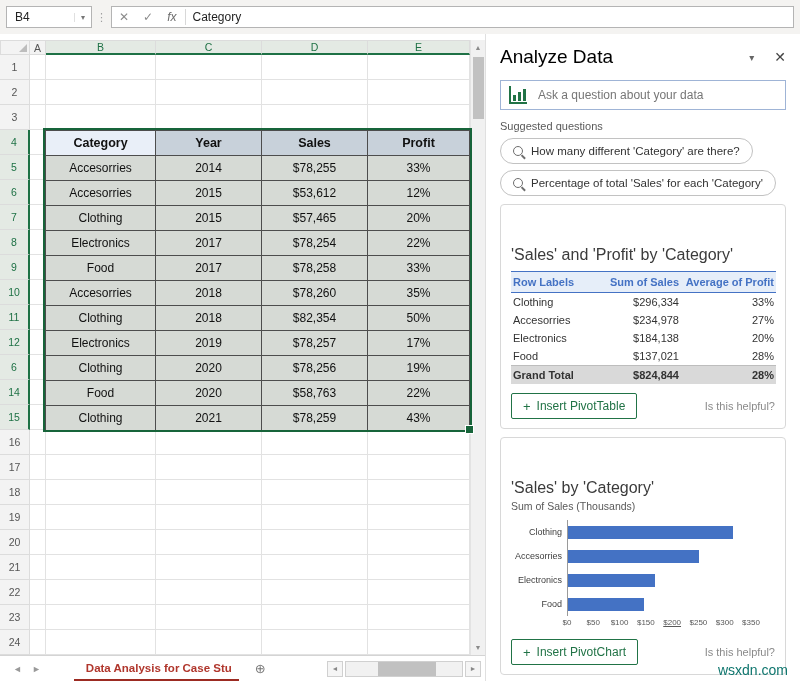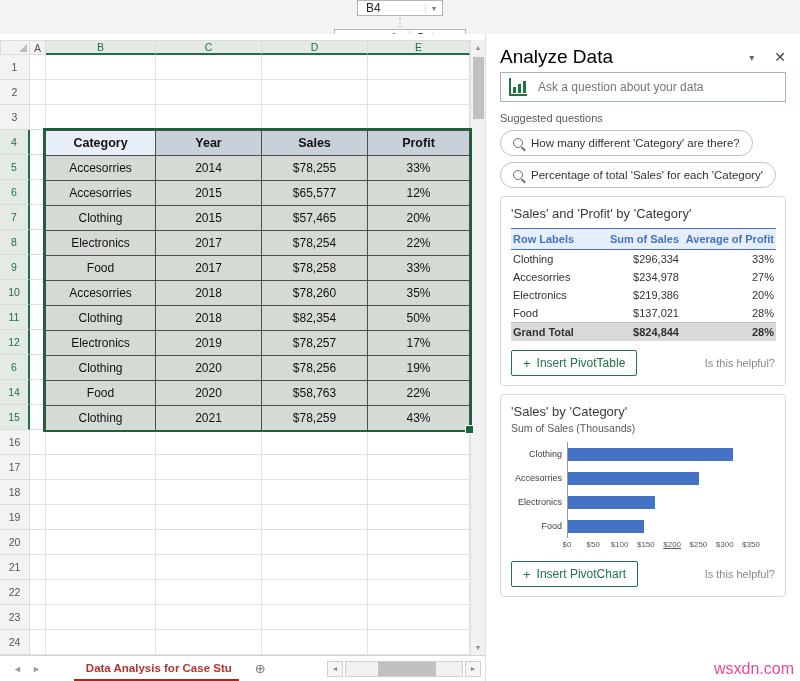--- a/index.html
+++ b/index.html
@@ -1,20 +1,20 @@
 <!DOCTYPE html>
 <html><head>
 <meta charset="utf-8">
 <style>
   html,body{margin:0;padding:0;}
   body{width:800px;height:681px;overflow:hidden;background:#fff;font-family:"Liberation Sans","DejaVu Sans",sans-serif;}
   .app{position:relative;width:800px;height:681px;background:#fff;}
 
   
-  .formula-strip{height:34px;background:#f4f3f1;display:flex;align-items:center;padding:0 6px;box-sizing:border-box;flex-direction:column;}
+  .formula-strip{height:34px;background:#f4f3f1;display:flex;align-items:center;padding:0 6px;box-sizing:border-box;}
   .name-box{width:86px;height:22px;background:#fff;border:1px solid #b4b4b4;display:flex;align-items:center;font-size:12px;color:#222;padding-left:8px;box-sizing:border-box;}
   .name-dd{margin-left:auto;width:16px;text-align:center;color:#777;font-size:8px;border-left:1px solid #e0e0e0;}
   .drag-dots{color:#a0a0a0;font-size:11px;margin:0 4px;}
   .formula-box{flex:1;height:22px;background:#fff;border:1px solid #b4b4b4;display:flex;align-items:center;box-sizing:border-box;}
   .fx-btn{color:#8b8b8b;font-size:12px;padding:0 7px;}
   .fx-fx{font-style:italic;color:#6d6d6d;}
   .formula-div{width:1px;height:16px;background:#d8d8d8;margin:0 6px 0 2px;}
   .formula-text{font-size:12px;color:#1f1f1f;}
 
   
@@ -72,59 +72,59 @@
   .h-arrow{width:16px;height:16px;border:1px solid #d0d0d0;background:#f5f5f5;color:#888;font-size:7px;display:flex;align-items:center;justify-content:center;box-sizing:border-box;}
   .h-track{width:118px;height:16px;border:1px solid #d0d0d0;background:#f1f1f1;position:relative;margin:0 2px;box-sizing:border-box;}
   .h-thumb{position:absolute;left:32px;top:0;width:58px;height:14px;background:#c1c1c1;}
 
   
   .panel{width:315px;height:647px;background:#fff;border-left:1px solid #e0e0e0;padding:10px 14px;box-sizing:border-box;overflow:hidden;}
   .panel-header{display:flex;align-items:center;margin-top:2px;}
   .panel-title{color:#000000;font-size:19px;flex:1;}
   .panel-dd{color:#666;font-size:10px;margin-right:20px;}
   .panel-close{color:#444;font-size:14px;}
-  .searchbox{margin-top:4px;height:30px;border:1px solid #9fb4d6;display:flex;align-items:center;gap:9px;padding:0 8px;box-sizing:border-box;}
+  .searchbox{margin-top:12px;height:30px;border:1px solid #9fb4d6;display:flex;align-items:center;gap:9px;padding:0 8px;box-sizing:border-box;}
   .ideas-icon{display:flex;align-items:flex-end;gap:2px;height:15px;border-left:2px solid #217346;border-bottom:2px solid #217346;padding:0 1px 1px 2px;}
   .ideas-icon i{display:block;width:3px;background:#217346;}
   .ideas-icon i:nth-child(1){height:6px;}
   .ideas-icon i:nth-child(2){height:9px;}
   .ideas-icon i:nth-child(3){height:12px;}
   .search-input{border:none;outline:none;flex:1;font-size:12px;color:#333;font-family:inherit;background:transparent;}
   .search-input::placeholder{color:#767676;}
   .sq-label{margin-top:10px;font-size:11px;color:#595959;}
   .pill{margin-top:6px;width:fit-content;max-width:100%;height:26px;border:1px solid #c2c2c2;border-radius:13px;display:flex;align-items:center;gap:8px;padding:0 12px;font-size:11.5px;color:#333;background:#fff;box-sizing:border-box;white-space:nowrap;}
   .mag{width:8px;height:8px;border:1.5px solid #6e6e6e;border-radius:50%;position:relative;flex:0 0 auto;}
   .mag::after{content:"";position:absolute;width:5px;height:1.5px;background:#6e6e6e;right:-4px;bottom:-2px;transform:rotate(45deg);}
   .discover-row{margin-top:15px;display:flex;align-items:center;}
   .discover-label{font-size:13px;color:#1f1f1f;flex:1;}
   .gear{color:#217346;font-size:15px;}
 
   .card{margin-top:8px;border:1px solid #d8d8d8;border-radius:4px;padding:9px 10px;}
-  .card-title{font-size:13px;color:#3b3b3b;}
+  .card-title{font-size:16px;color:#3b3b3b;margin-top:32px;}
   .pivot{width:100%;border-collapse:collapse;margin-top:7px;font-size:11px;table-layout:fixed;}
   .pivot th{color:#4472c4;background:#e6eef9;border-top:1px solid #4472c4;border-bottom:1px solid #4472c4;padding:4px 2px;font-weight:bold;text-align:left;}
   .pivot th.num{text-align:right;}
   .pivot td{padding:3px 2px;color:#333;text-align:left;}
   .pivot td.num{text-align:right;}
   .pivot tr.total td{background:#d9d9d9;font-weight:bold;border-top:1px solid #bdbdbd;}
   .card-actions{margin-top:9px;display:flex;align-items:center;}
   .pivot-btn{border:1px solid #217346;color:#217346;background:#fff;font-size:12px;padding:5px 11px;display:flex;align-items:center;gap:6px;border-radius:2px;font-family:inherit;cursor:pointer;}
   .plus{font-size:13px;line-height:1;}
   .helpful{margin-left:auto;color:#8a8a8a;font-size:11px;text-align:center;}
 
   .chart-sub{font-size:10.5px;color:#595959;margin-top:3px;}
   .chart{margin-top:8px;padding-right:12px;}
   .chart-row{display:flex;align-items:center;height:24px;}
   .chart-label{width:56px;text-align:right;padding-right:5px;font-size:9px;color:#404040;box-sizing:border-box;white-space:nowrap;}
   .chart-bar-area{flex:1;height:100%;display:flex;align-items:center;border-left:1px solid #9a9a9a;}
   .chart-bar{height:13px;background:#4472c4;}
   .chart-ticks{position:relative;height:12px;margin:2px 12px 0 56px;}
   .tick{position:absolute;top:0;transform:translateX(-50%);font-size:8px;color:#595959;white-space:nowrap;}
 
-  .watermark{position:absolute;right:6px;bottom:3px;font-size:16px;color:#ec4899;}
+  .watermark{position:absolute;right:12px;bottom:3px;font-size:14px;color:#0f766e;}
 </style>
 </head>
 <body>
 
 <div class="app">
 
   <div class="formula-strip">
     <div class="name-box">
       <span>B4</span>
       <span class="name-dd">▾</span>
@@ -205,21 +205,21 @@
                       </tr>
                       <tr>
                         <td class="cell">Accesorries</td>
                         <td class="cell">2014</td>
                         <td class="cell">$78,255</td>
                         <td class="cell">33%</td>
                       </tr>
                       <tr>
                         <td class="cell">Accesorries</td>
                         <td class="cell">2015</td>
-                        <td class="cell">$65,577</td>
+                        <td class="cell">$53,612</td>
                         <td class="cell">12%</td>
                       </tr>
                       <tr>
                         <td class="cell">Clothing</td>
                         <td class="cell">2015</td>
                         <td class="cell">$57,465</td>
                         <td class="cell">20%</td>
                       </tr>
                       <tr>
                         <td class="cell">Electronics</td>
@@ -346,21 +346,21 @@
                 <td class="num">$296,334</td>
                 <td class="num">33%</td>
               </tr>
               <tr>
                 <td>Accesorries</td>
                 <td class="num">$234,978</td>
                 <td class="num">27%</td>
               </tr>
               <tr>
                 <td>Electronics</td>
-                <td class="num">$219,386</td>
+                <td class="num">$184,138</td>
                 <td class="num">20%</td>
               </tr>
               <tr>
                 <td>Food</td>
                 <td class="num">$137,021</td>
                 <td class="num">28%</td>
               </tr>
               <tr class="total">
                 <td>Grand Total</td>
                 <td class="num">$824,844</td>

